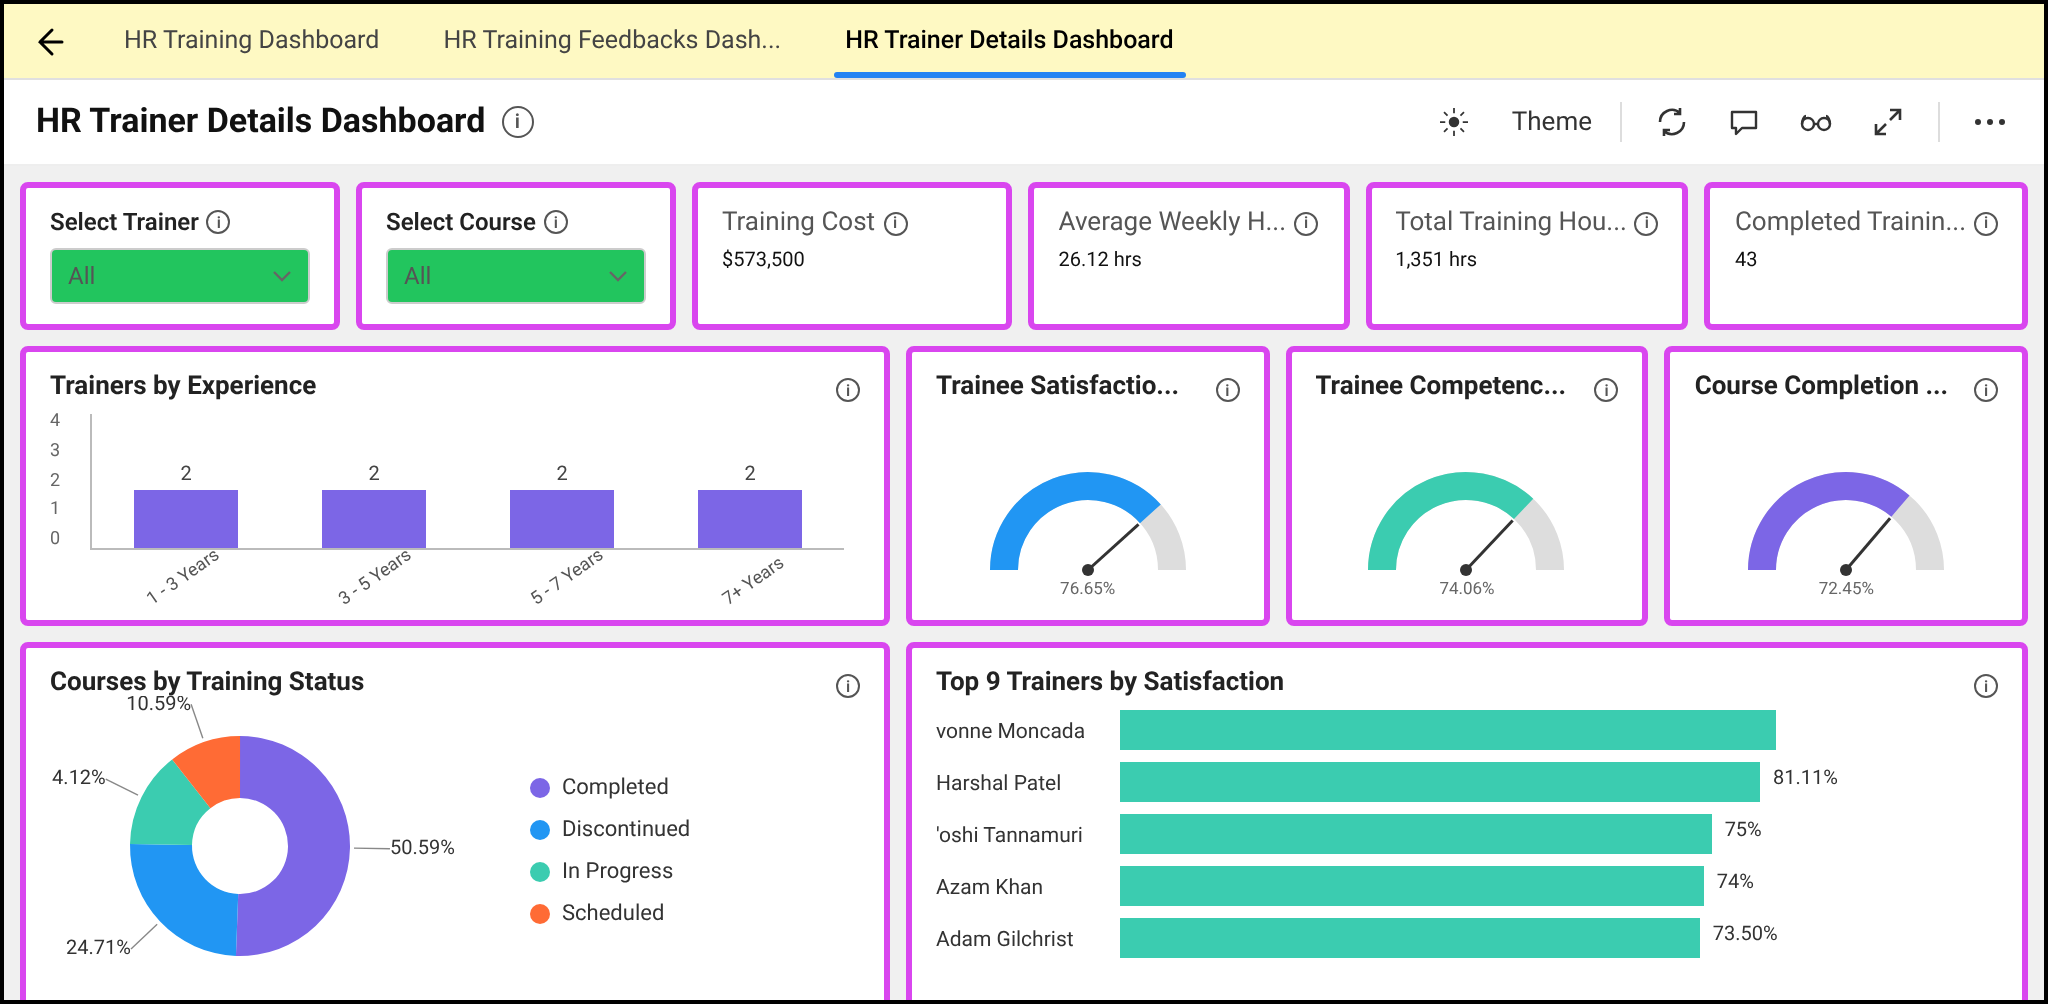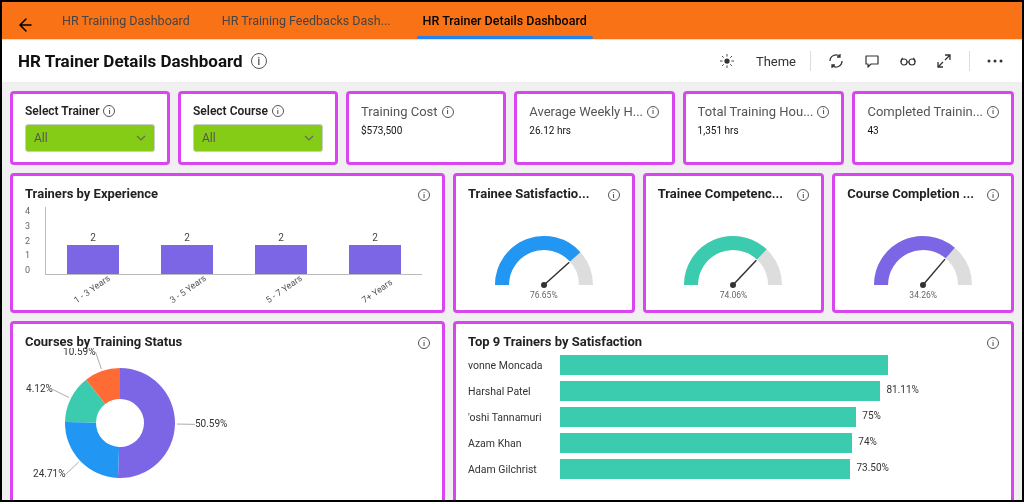--- a/index.html
+++ b/index.html
@@ -1,19 +1,19 @@
 <!DOCTYPE html>
 <html><head>
 <meta charset="utf-8">
 <style>
   * { box-sizing: border-box; margin: 0; padding: 0; }
   body { font-family: -apple-system, BlinkMacSystemFont, "Segoe UI", Roboto, Arial, sans-serif; background: #f0f0f0; width: 1024px; height: 502px; overflow: hidden; border: 2px solid #000; }
   
   
-  .tabbar { display: flex; align-items: flex-end; height: 38px; background: #f97316; border-bottom: 1px solid #e0e0e0; padding-left: 8px; }
+  .tabbar { display: flex; align-items: center; height: 38px; background: #fef9c3; border-bottom: 1px solid #e0e0e0; padding-left: 8px; }
   .back-btn { width: 28px; height: 28px; display: flex; align-items: center; justify-content: center; cursor: pointer; margin-right: 8px; }
   .tab { padding: 0 16px; height: 100%; display: flex; align-items: center; font-size: 12.5px; color: #444; cursor: pointer; position: relative; white-space: nowrap; }
   .tab.active { color: #000; font-weight: 500; }
   .tab.active::after { content: ""; position: absolute; bottom: 0; left: 10px; right: 10px; height: 3px; background: #2383f3; border-radius: 2px; }
 
   
   .titlebar { display: flex; align-items: center; justify-content: space-between; background: #fff; padding: 10px 16px; border-bottom: 1px solid #eee; }
   .title-left { display: flex; align-items: center; gap: 8px; }
   .page-title { font-size: 17px; font-weight: 700; color: #111; }
   .info-icon-circle { width: 16px; height: 16px; border: 1px solid #555; border-radius: 50%; display: inline-flex; align-items: center; justify-content: center; font-size: 10px; color: #555; font-weight: 600; cursor: pointer; }
@@ -25,21 +25,21 @@
   
   .grid { display: grid; grid-template-columns: 160px 160px 1fr 1fr 1fr 1fr; gap: 8px; padding: 8px; background: #f0f0f0; }
 
   .card { background: #fff; border: 3px solid #d946ef; border-radius: 4px; padding: 10px 12px; }
   .card-title-row { display: flex; align-items: flex-end; justify-content: space-between; margin-bottom: 6px; }
   .card-title { font-size: 13px; font-weight: 700; color: #222; white-space: nowrap; overflow: hidden; text-overflow: ellipsis; }
   .metric-title { font-size: 13px; color: #555; display: flex; align-items: center; gap: 4px; white-space: nowrap; overflow: hidden; text-overflow: ellipsis; }
   .metric-value { font-size: 10px; color: #111; margin-top: 6px; }
 
   .filter-label { font-size: 12px; font-weight: 600; color: #222; display: flex; align-items: center; gap: 4px; }
-  .filter-select { margin-top: 6px; width: 100%; height: 28px; border: 1px solid #ccc; border-radius: 3px; background: #84cc16; display: flex; align-items: center; justify-content: space-between; padding: 0 8px; font-size: 12px; color: #555; cursor: pointer; }
+  .filter-select { margin-top: 6px; width: 100%; height: 28px; border: 1px solid #ccc; border-radius: 3px; background: #22c55e; display: flex; align-items: center; justify-content: space-between; padding: 0 8px; font-size: 12px; color: #555; cursor: pointer; }
 
   
   .row2 { display: grid; grid-template-columns: 435px 1fr; gap: 8px; padding: 0 8px 8px 8px; }
   .gauges { display: grid; grid-template-columns: repeat(3, 1fr); gap: 8px; }
 
   .barchart { height: 88px; position: relative; margin-top: 4px; }
   .bar-plot { position: absolute; left: 20px; right: 8px; top: 0; bottom: 20px; border-left: 1px solid #bbb; border-bottom: 1px solid #bbb; display: flex; align-items: flex-end; justify-content: space-around; }
   .bar-col { display: flex; flex-direction: column; align-items: center; width: 70px; }
   .bar-val { font-size: 10px; color: #444; margin-bottom: 2px; }
   .bar { width: 52px; background: #7c66e6; }
@@ -268,21 +268,21 @@
           <span class="card-title">Course Completion ...</span>
           <span class="info-icon-circle info10">i</span>
         </div>
       <div class="gauge-wrap" id="gauge2">
           <svg width="120" height="70" viewBox="0 0 120 70">
             <path d="M18 54.99999999999999 A 42 42 0 0 1 102 55" stroke="#ddd" stroke-width="14" fill="none"></path>
             <path d="M18 54.99999999999999 A 42 42 0 0 1 87.22661779737864 23.020142537599316" stroke="#7c66e6" stroke-width="14" fill="none"></path>
             <line x1="60" y1="55" x2="82.04059535978271" y2="29.11154395900897" stroke="#333" stroke-width="1.5"></line>
             <circle cx="60" cy="55" r="3" fill="#333"></circle>
           </svg>
-          <div class="gauge-lbl">34.26%</div>
+          <div class="gauge-lbl">72.45%</div>
         </div>
     </div>
   </div>
 </div>
 
 <div class="row3">
   <div class="card donut-card">
     <div class="card-title-row">
         <span class="card-title">Courses by Training Status</span>
         <span class="info-icon-circle info10">i</span>
@@ -295,20 +295,38 @@
             <path d="M61.07209245222105 31.711466998414416 A 55 55 0 0 1 95.03455751691564 20.000010856564487 L 95.01507964374501 51.00000473740996 A 24 24 0 0 0 80.19509488824191 56.11045832658084 Z" fill="#ff6b35"></path>
             <line x1="151.99020879384554" y1="76.0564571140795" x2="169.98711683400728" y2="76.39007515010462" stroke="#888" stroke-width="0.7"></line>
             <text x="169.98711683400728" y="76.39007515010462" font-size="10" fill="#333" text-anchor="start" dominant-baseline="middle">50.59%</text>
             <line x1="53.58387669880432" y1="114.16254244428157" x2="40.50510091947936" y2="126.52966111089682" stroke="#888" stroke-width="0.7"></line>
             <text x="40.50510091947936" y="126.52966111089682" font-size="10" fill="#333" text-anchor="end" dominant-baseline="middle">24.71%</text>
             <line x1="43.986965935419846" y1="49.570285972390785" x2="27.877586757131382" y2="41.53984996367208" stroke="#888" stroke-width="0.7"></line>
             <text x="27.877586757131382" y="41.53984996367208" font-size="10" fill="#333" text-anchor="end" dominant-baseline="middle">14.12%</text>
             <line x1="76.41816053245907" y1="21.11386781367085" x2="70.55021122691983" y2="4.09719449167217" stroke="#888" stroke-width="0.7"></line>
             <text x="70.55021122691983" y="4.09719449167217" font-size="10" fill="#333" text-anchor="end" dominant-baseline="middle">10.59%</text>
           </svg></div>
+      <div class="legend" id="donut-legend">
+          <div class="legend-item">
+            <span class="swatch" style="background:#7c66e6"></span>
+            <span>Completed</span>
+          </div>
+          <div class="legend-item">
+            <span class="swatch" style="background:#2196f3"></span>
+            <span>Discontinued</span>
+          </div>
+          <div class="legend-item">
+            <span class="swatch" style="background:#3bccb0"></span>
+            <span>In Progress</span>
+          </div>
+          <div class="legend-item">
+            <span class="swatch" style="background:#ff6b35"></span>
+            <span>Scheduled</span>
+          </div>
+        </div>
     </div>
   </div>
   <div class="card satisfaction-card">
     <div class="card-title-row">
         <span class="card-title">Top 9 Trainers by Satisfaction</span>
         <span class="info-icon-circle info10">i</span>
       </div>
     <div class="hbar-plot" id="hbars">
         <div class="hbar-row">
           <div class="hbar-label">vonne Moncada</div>

